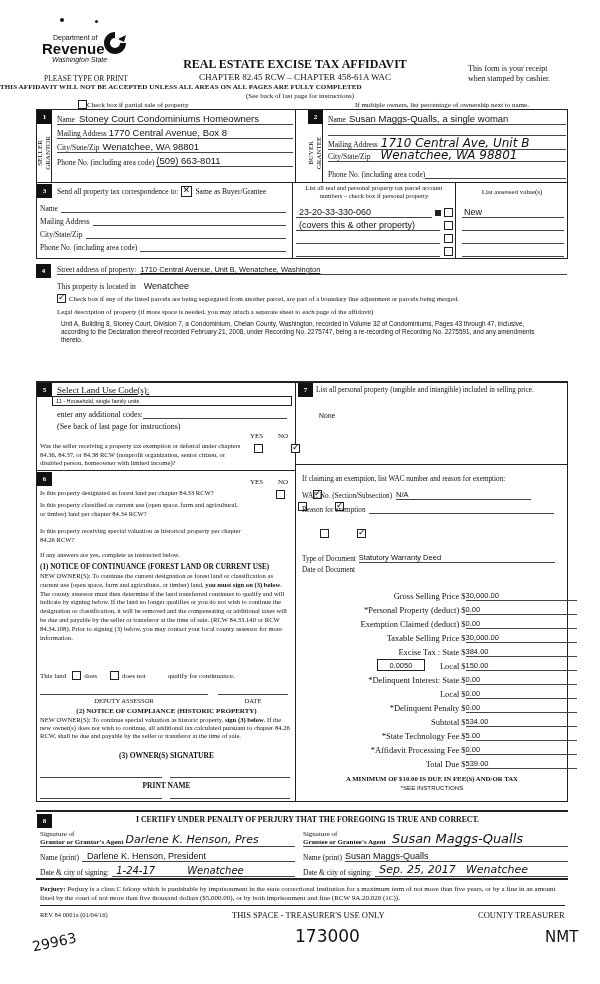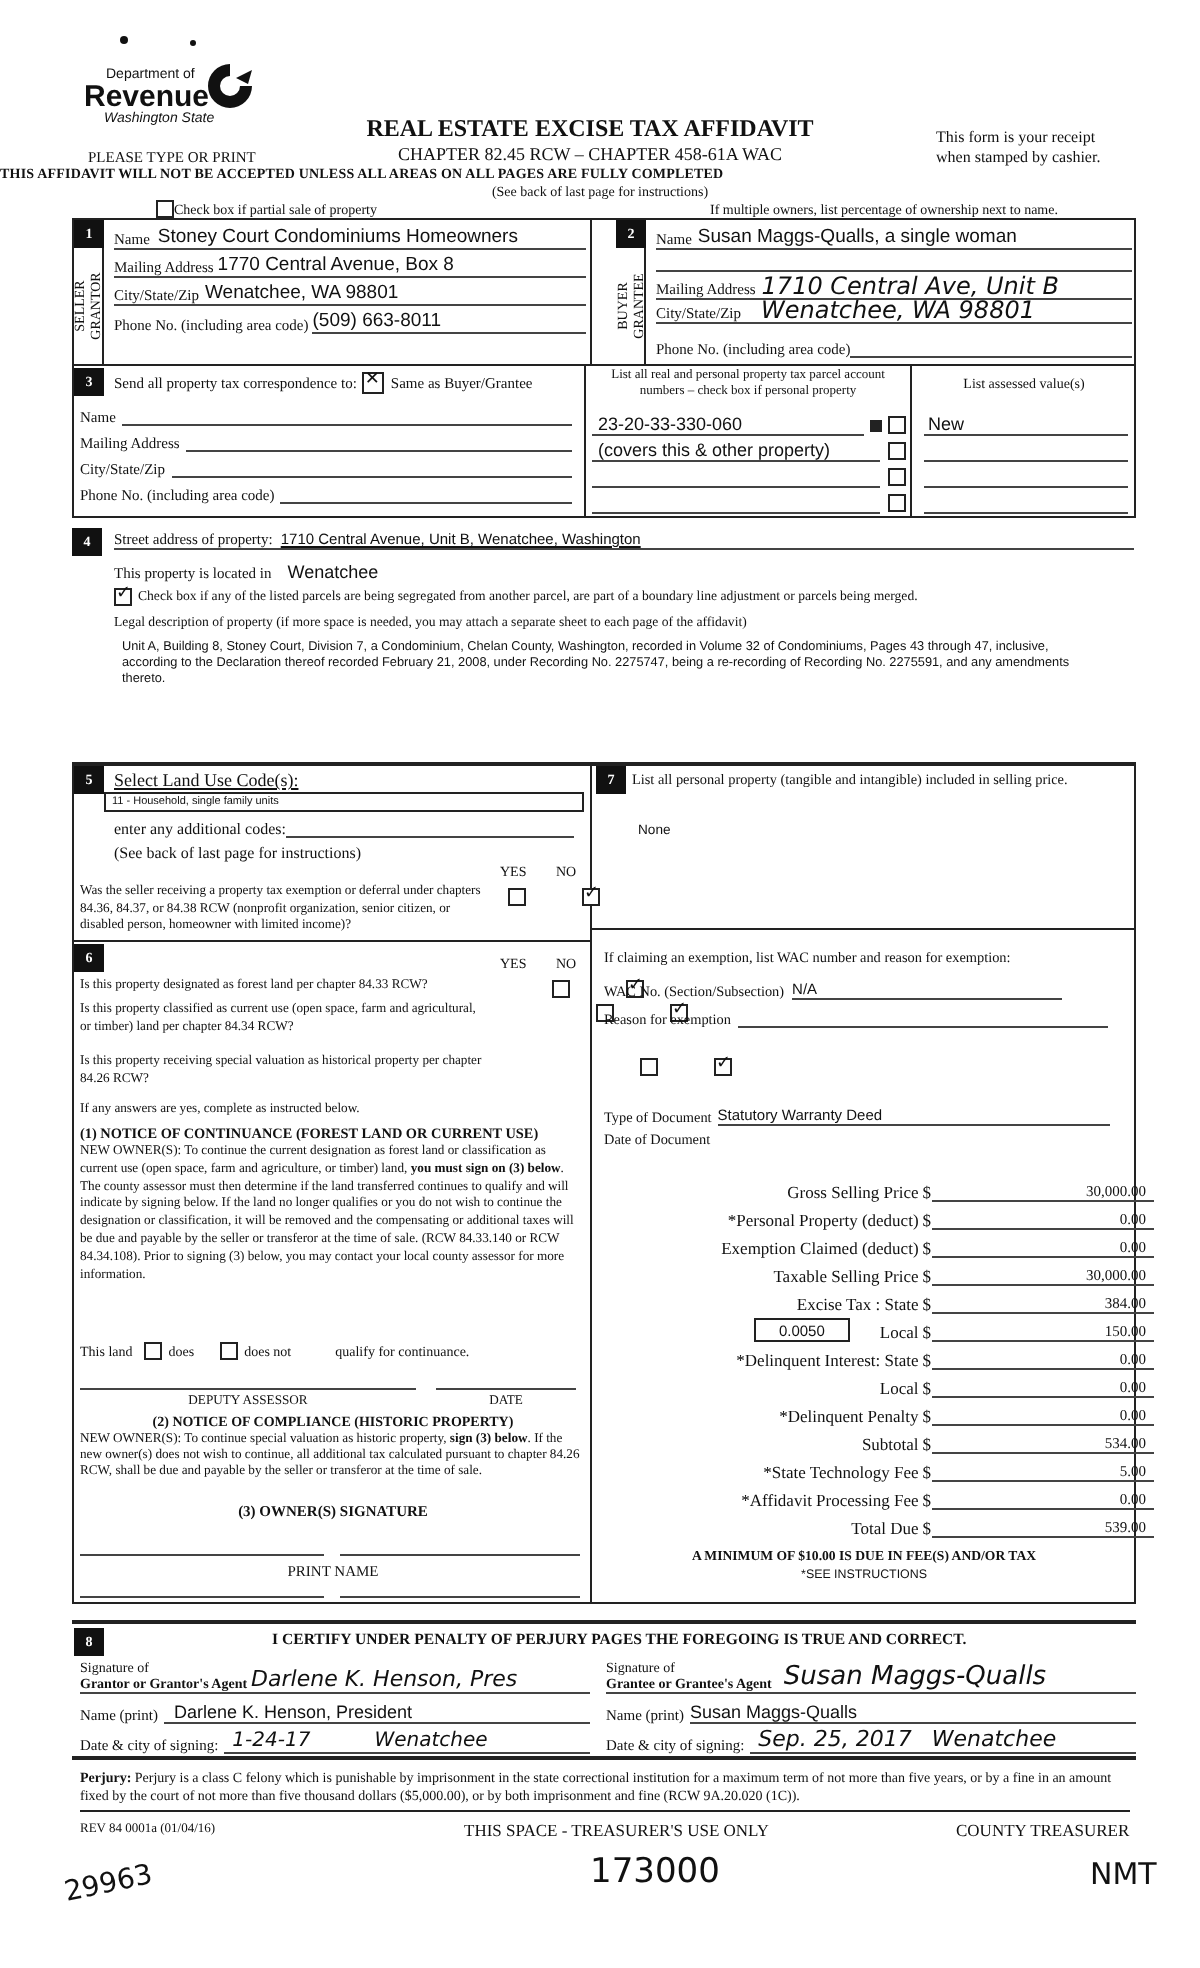--- a/index.html
+++ b/index.html
@@ -10,21 +10,21 @@
 .num{background:#111;color:#fff;font-weight:bold;width:15px;height:14px;display:flex;align-items:center;justify-content:center;font-size:7px}
 .cb{display:inline-block;width:9px;height:9px;border:1px solid #222;vertical-align:middle;position:relative;background:#fff}
 .cb.on::after{content:"✓";position:absolute;left:0;top:-3px;font-size:9px;font-family:"DejaVu Sans",sans-serif}
 .cb.x::after{content:"✕";position:absolute;left:0;top:-2px;font-size:9px;font-family:"DejaVu Sans",sans-serif}
 .line{border-bottom:1px solid #444}
 .val{font-family:"Liberation Sans",sans-serif;font-size:10px}
 .row{display:flex;align-items:flex-end}
 .lbl{font-size:7.5px;white-space:nowrap}
 .fin-row{display:flex;align-items:flex-end;height:14px;font-size:8.5px}
 .fin-row .fl{width:145px;text-align:right;padding-right:2px;white-space:nowrap}
-.fin-row .fv{width:112px;border-bottom:1px solid #444;text-align:right;font-family:Liberation Serif, serif;font-size:7.5px;padding-right:4px}
+.fin-row .fv{width:112px;border-bottom:1px solid #444;font-family:Liberation Sans, sans-serif;font-size:7.5px;padding-right:4px}
 </style>
 </head>
 <body>
 
 
 
 
 <div class="abs" style="left:60px;top:18px;width:4px;height:4px;background:#111;border-radius:2px"></div>
 <div class="abs" style="left:95px;top:20px;width:3px;height:3px;background:#111;border-radius:2px"></div>
 
@@ -237,21 +237,21 @@
 </div>
 <div class="abs" style="left:40px;top:694px;width:168px;border-top:1px solid #444"></div>
 <div class="abs" style="left:218px;top:694px;width:70px;border-top:1px solid #444"></div>
 <div class="abs" style="left:40px;top:697px;width:168px;text-align:center;font-size:6.6px">DEPUTY ASSESSOR</div>
 <div class="abs" style="left:218px;top:697px;width:70px;text-align:center;font-size:6.6px">DATE</div>
 <div class="abs" style="left:40px;top:707px;width:253px;text-align:center;font-size:7px;font-weight:bold">(2) NOTICE OF COMPLIANCE (HISTORIC PROPERTY)</div>
 <div class="abs" style="left:40px;top:716px;width:253px;font-size:6.6px;line-height:7.8px"><span>NEW OWNER(S): To continue special valuation as historic property,</span> <b>sign (3) below</b><span>. If the new owner(s) does not wish to continue, all additional tax calculated pursuant to chapter 84.26 RCW, shall be due and payable by the seller or transferor at the time of sale.</span></div>
 <div class="abs" style="left:40px;top:751px;width:253px;text-align:center;font-size:7.5px;font-weight:bold">(3) OWNER(S) SIGNATURE</div>
 <div class="abs" style="left:40px;top:777px;width:122px;border-top:1px solid #444"></div>
 <div class="abs" style="left:170px;top:777px;width:120px;border-top:1px solid #444"></div>
-<div class="abs" style="left:40px;top:781px;width:253px;text-align:center;font-size:7.5px;font-weight:normal">PRINT NAME</div>
+<div class="abs" style="left:40px;top:781px;width:253px;text-align:center;font-size:7.5px;font-weight:bold">PRINT NAME</div>
 <div class="abs" style="left:40px;top:798px;width:122px;border-top:1px solid #444"></div>
 <div class="abs" style="left:170px;top:798px;width:120px;border-top:1px solid #444"></div>
 
 
 <div class="abs num" style="left:298px;top:383px">7</div>
 <div class="abs" style="left:316px;top:385px;width:250px;font-size:7.2px;line-height:10px;text-indent:0">List all personal property (tangible and intangible) included in selling price.</div>
 <div class="abs sans" style="left:319px;top:412px;font-size:6.8px">None</div>
 <div class="abs" style="left:295px;top:464px;width:273px;height:1px;background:#222"></div>
 <div class="abs" style="left:302px;top:475px;font-size:7.2px;white-space:nowrap">If claiming an exemption, list WAC number and reason for exemption:</div>
 <div class="abs" style="left:302px;top:490px;width:270px;display:flex;align-items:flex-end;font-size:7.2px">
@@ -339,21 +339,21 @@
       <span>$</span>
       <span class="fv">539.00</span>
     </div>
 </div>
 <div class="abs" style="left:296px;top:775px;width:272px;text-align:center;font-size:6.8px;font-weight:bold">A MINIMUM OF $10.00 IS DUE IN FEE(S) AND/OR TAX</div>
 <div class="abs sans" style="left:296px;top:784px;width:272px;text-align:center;font-size:6.2px">*SEE INSTRUCTIONS</div>
 
 
 <div class="abs" style="left:36px;top:810px;width:532px;height:70px;border-top:2px solid #222;border-bottom:2px solid #222"></div>
 <div class="abs num" style="left:37px;top:814px">8</div>
-<div class="abs" style="left:136px;top:815px;font-size:7.8px;font-weight:bold">I CERTIFY UNDER PENALTY OF PERJURY PAGES THE FOREGOING IS TRUE AND CORRECT.</div>
+<div class="abs" style="left:136px;top:815px;font-size:7.8px;font-weight:bold">I CERTIFY UNDER PENALTY OF PERJURY THAT THE FOREGOING IS TRUE AND CORRECT.</div>
 
 <div class="abs" style="left:40px;top:829px;width:255px">
   <div style="display:flex;align-items:flex-end;border-bottom:1px solid #444;height:18px">
     <div style="font-size:7px;line-height:8px">
         <div>Signature of</div>
         <div style="font-weight:bold">Grantor or Grantor's Agent</div>
       </div>
     <span class="hand" style="font-size:11px;margin-left:2px;white-space:nowrap">Darlene K. Henson, Pres</span>
   </div>
   <div style="display:flex;align-items:flex-end;height:15px">

